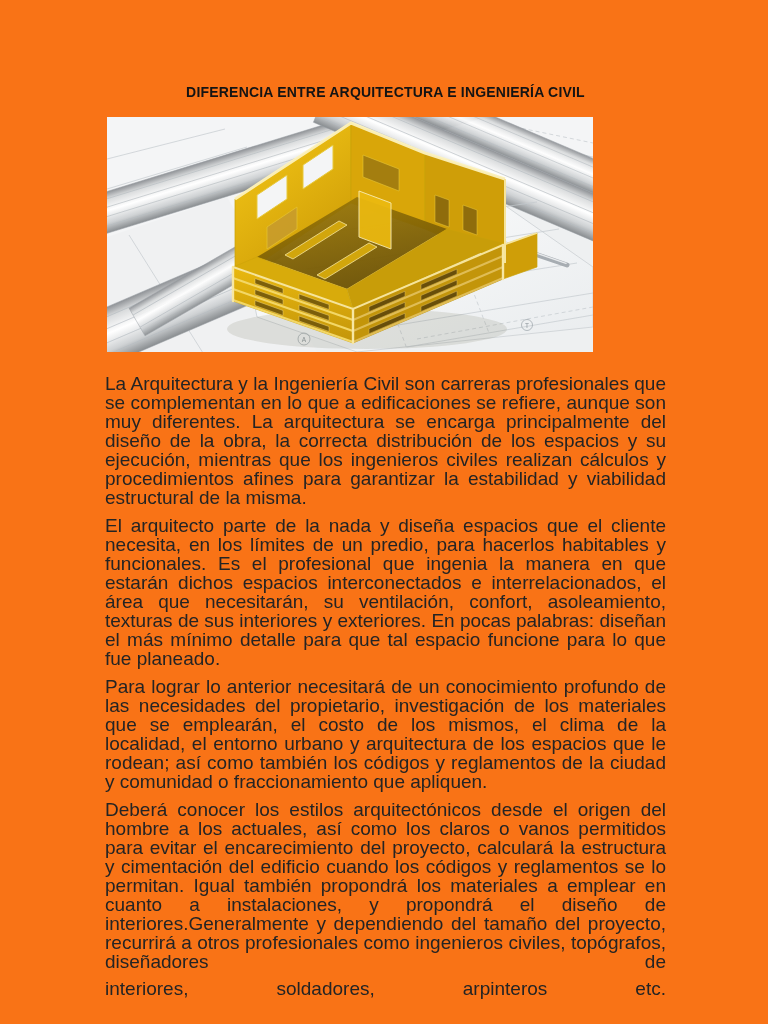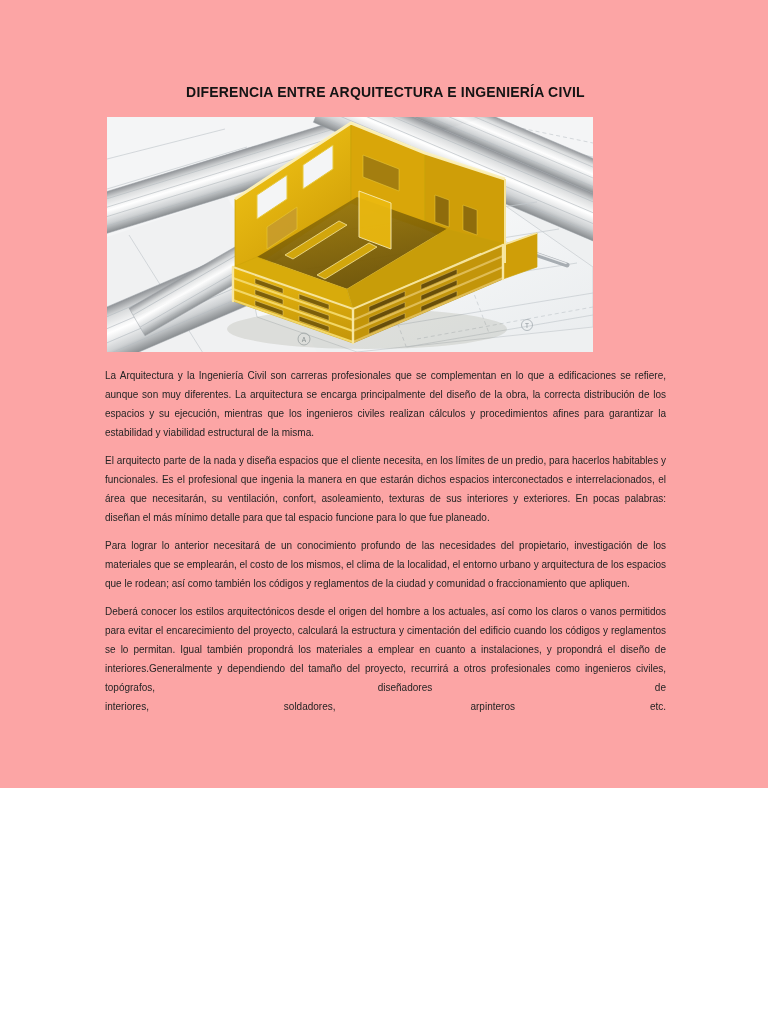--- a/index.html
+++ b/index.html
@@ -4,22 +4,22 @@
 <style>
   * { box-sizing: border-box; }
   html, body { margin: 0; padding: 0; }
   body {
     width: 768px; height: 1024px;
     background: #ffffff;
     font-family: "Liberation Sans", sans-serif;
   }
   .page {
     position: relative;
-    width: 768px; height: 788px;
-    background: #fca5a5;
+    width: 768px; height: 1024px;
+    background: #f97316;
     overflow: hidden;
     text-decoration: underline;
   }
   .doc-title {
     position: absolute;
     top: 84px; left: 105px; width: 561px;
     margin: 0;
     text-align: center;
     font-size: 14px;
     font-weight: 700;
@@ -31,22 +31,22 @@
     left: 107px; top: 117px;
     width: 486px; height: 235px;
     margin: 0;
   }
   .hero svg { display: block; width: 486px; height: 235px; }
   .text-col {
     position: absolute;
     left: 105px; top: 366px; width: 561px;
   }
   .para {
-    margin: 0 0 9px 0;
-    font-size: 10px;
+    margin: 8px 0 9px 0;
+    font-size: 19px;
     line-height: 19px;
     color: #242424;
     text-align: justify;
   }
   .para.no-gap { margin-bottom: 0; }
   .para.stretch { text-align: justify; text-align-last: justify; }
 </style>
 </head>
 <body>
 

